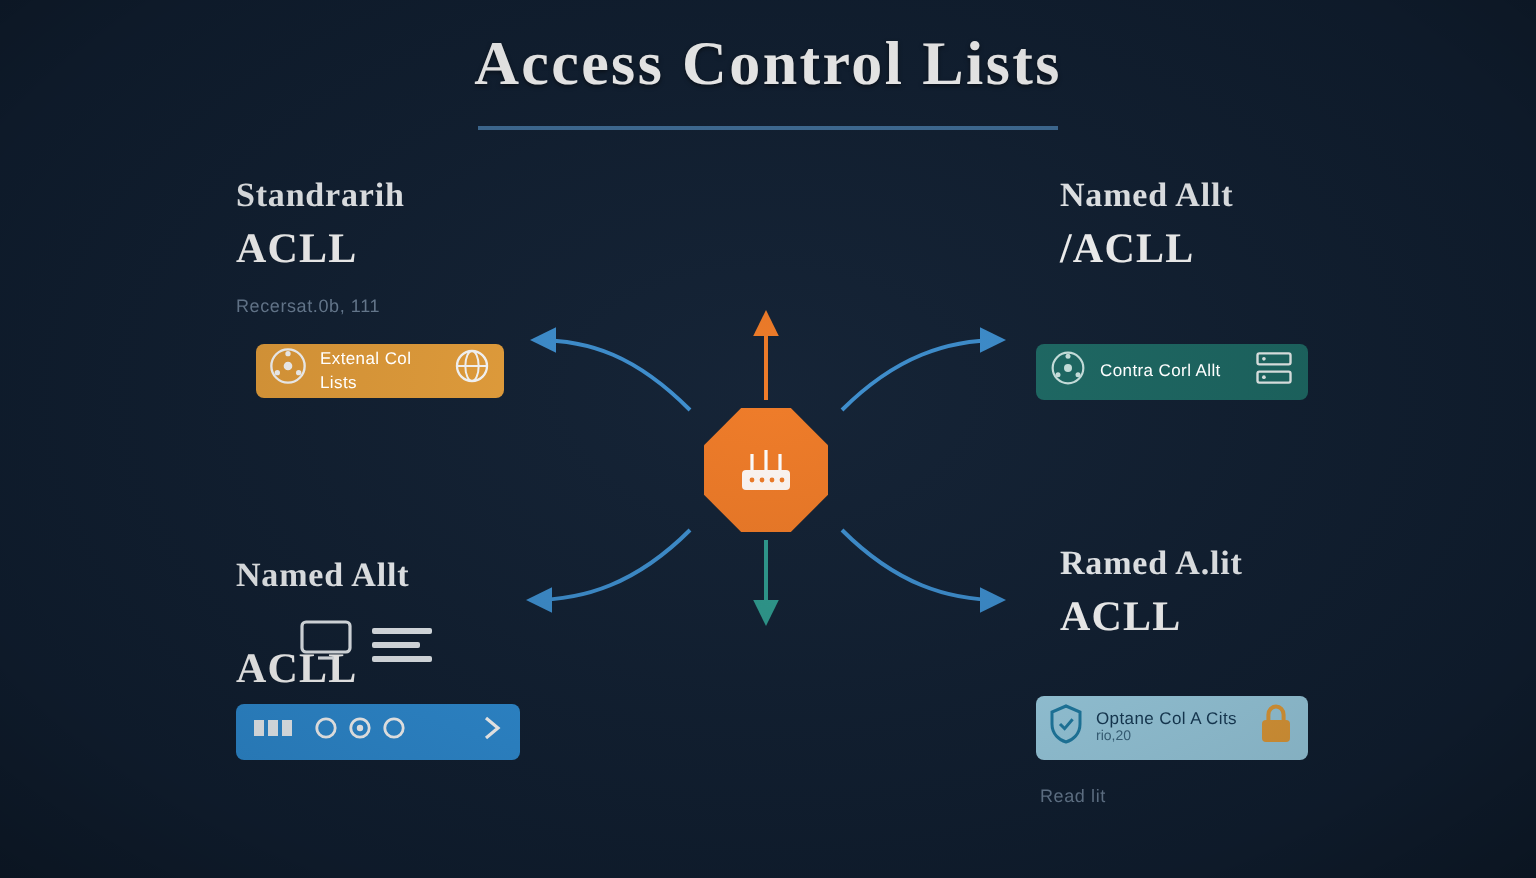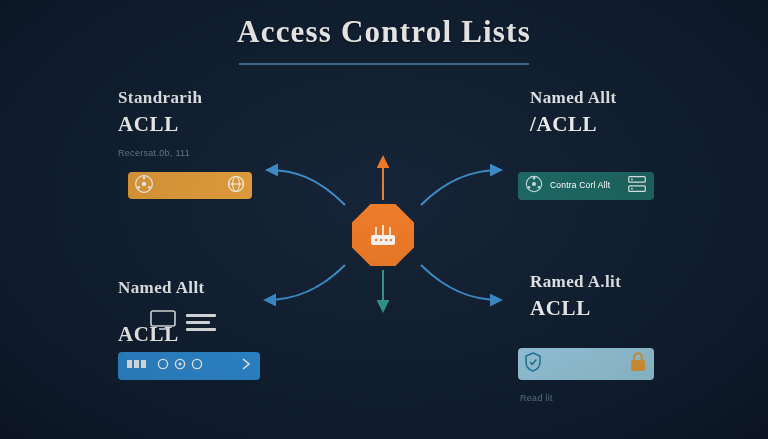--- a/index.html
+++ b/index.html
@@ -211,20 +211,21 @@
   <div class="card" id="card-std">
     <span class="glyph">
       <svg width="20" height="20" viewBox="0 0 24 24">
         <circle cx="12" cy="12" r="10" fill="none" stroke="#ffffff" stroke-width="1.4"></circle>
         <circle cx="12" cy="12" r="2.6" fill="#ffffff"></circle>
         <circle cx="12" cy="4.6" r="1.6" fill="#ffffff"></circle>
         <circle cx="5.6" cy="16" r="1.6" fill="#ffffff"></circle>
         <circle cx="18.4" cy="16" r="1.6" fill="#ffffff"></circle>
       </svg>
     </span>
+    <span class="card-label">Extenal Col Lists</span>
     <span class="glyph" style="margin-left:auto;">
       <svg width="20" height="20" viewBox="0 0 24 24">
         <circle cx="12" cy="12" r="9" fill="none" stroke="#ffffff" stroke-width="1.4"></circle>
         <ellipse cx="12" cy="12" rx="4" ry="9" fill="none" stroke="#ffffff" stroke-width="1.2"></ellipse>
         <line x1="3" y1="12" x2="21" y2="12" stroke="#ffffff" stroke-width="1.2"></line>
       </svg>
     </span>
   </div>
 
   <div class="quad" id="quad-tr">
@@ -299,20 +300,24 @@
     <div class="quad-heading">Ramed A.lit</div>
     <div class="quad-sub">ACLL</div>
   </div>
 
   <div class="card" id="card-named">
     <span class="glyph">
       <svg width="18" height="20" viewBox="0 0 18 20">
         <path d="M9,1 L16,4 V10 C16,15 12.5,18 9,19 C5.5,18 2,15 2,10 V4 Z" fill="none" stroke="#1f7fa8" stroke-width="1.5"></path>
         <path d="M6,10 L8.3,12.3 L12.3,7.6" fill="none" stroke="#1f7fa8" stroke-width="1.5"></path>
       </svg>
+    </span>
+    <span style="display:flex;flex-direction:column;line-height:1.25;">
+      <span class="card-label">Optane Col A Cits</span>
+      <span class="card-sublabel">rio,20</span>
     </span>
     <span class="glyph" style="margin-left:auto;">
       <svg width="20" height="22" viewBox="0 0 20 22">
         <rect x="3" y="9" width="14" height="11" rx="2" fill="#e9a13b"></rect>
         <path d="M6.2,9 V6.4 C6.2,4 7.9,2.3 10,2.3 C12.1,2.3 13.8,4 13.8,6.4 V9" fill="none" stroke="#e9a13b" stroke-width="2"></path>
       </svg>
     </span>
   </div>
   <div class="quad-note" style="position:absolute;left:520px;top:382px;">Read lit</div>
 

